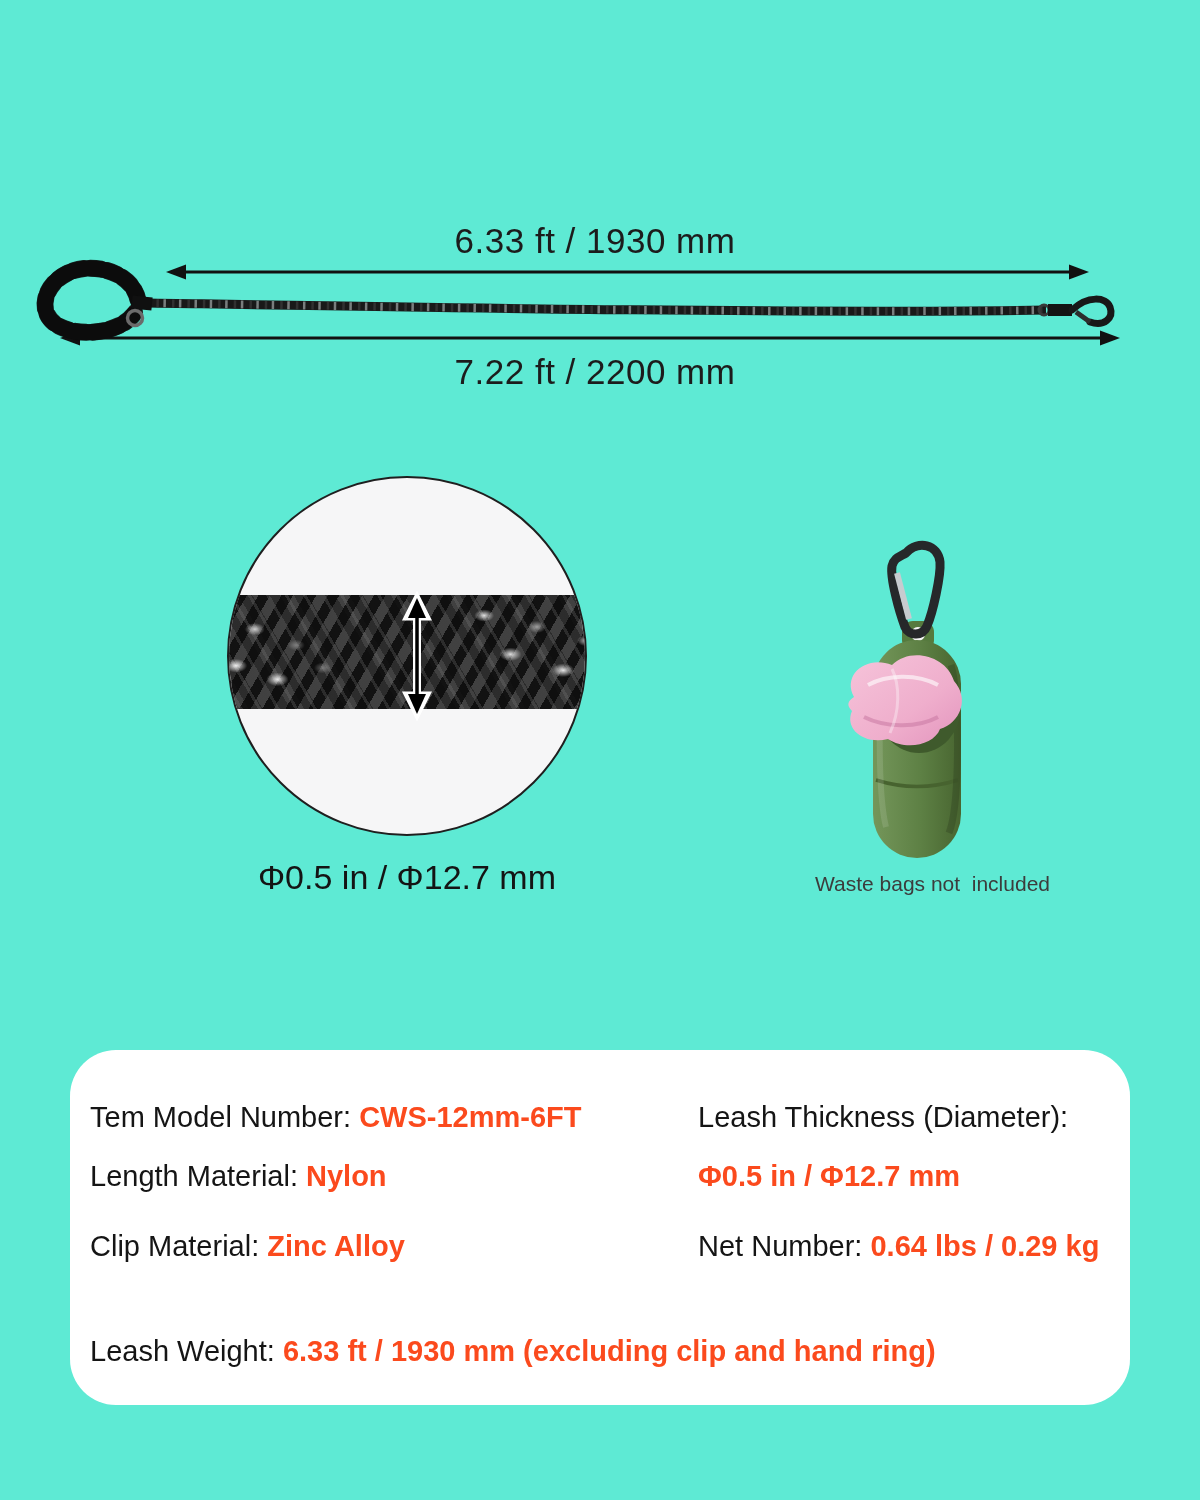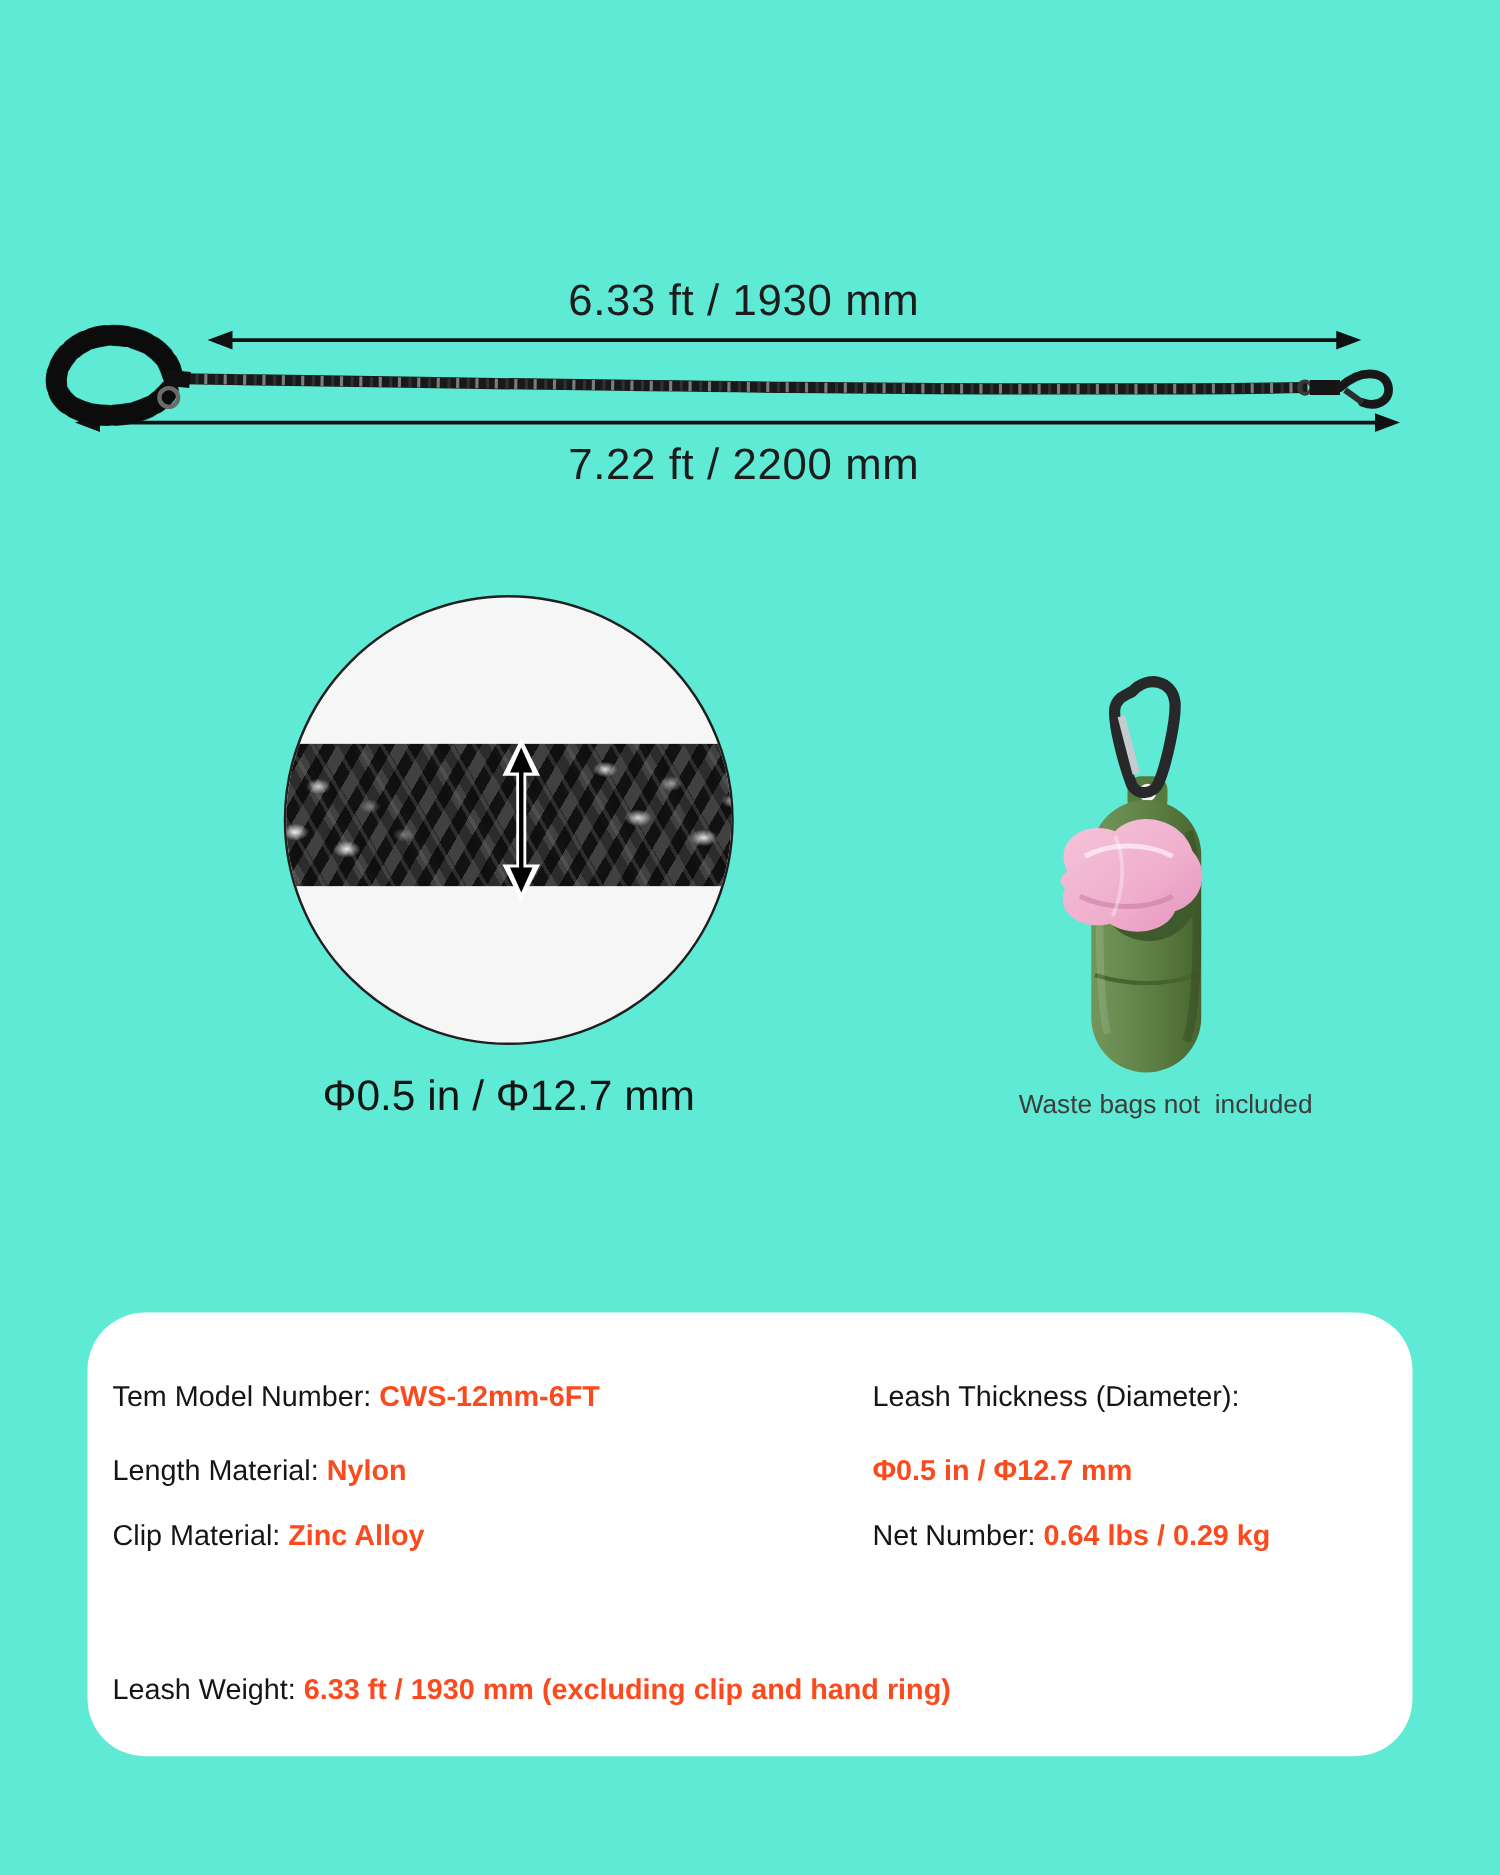--- a/index.html
+++ b/index.html
@@ -76,27 +76,27 @@
   }
 
   
   .spec-panel{
     position:absolute;left:70px;top:1050px;
     width:1060px;height:355px;
     background:#ffffff;border-radius:46px;
   }
   .spec-row{
     position:absolute;
-    font-size:23px;line-height:34px;white-space:nowrap;
+    font-size:29px;line-height:34px;white-space:nowrap;
   }
   .spec-row .lbl{color:#151515;}
   .spec-row .val{color:var(--accent,#FB4A1D);font-weight:700;}
   .col-left{left:20px;}
   .col-right{left:628px;}
-  .r1{top:50px;} .r2{top:109px;} .r3{top:161px;} .r4{top:226px;} .r5{top:284px;}
+  .r1{top:50px;} .r2{top:109px;} .r3{top:179px;} .r4{top:226px;} .r5{top:284px;}
 </style>
 </head>
 <body>
 
 <div class="canvas">
 
   <div class="dim-label upper">6.33 ft / 1930 mm</div>
 
   <svg class="top-svg" width="1200" height="130" viewBox="0 0 1200 130">
 

